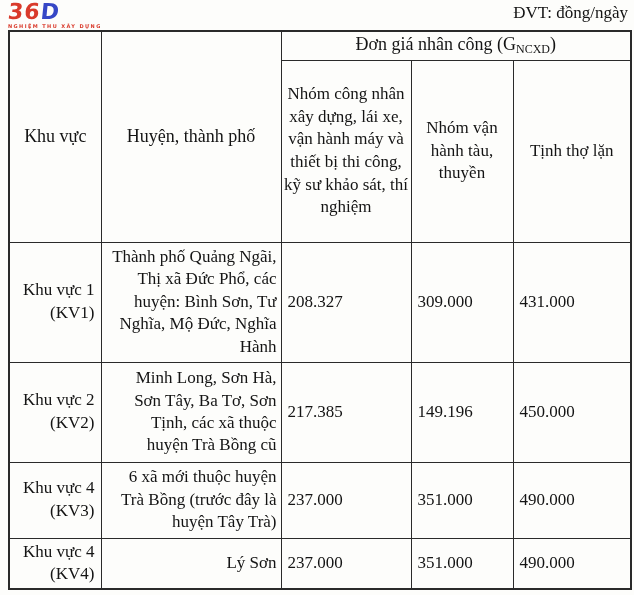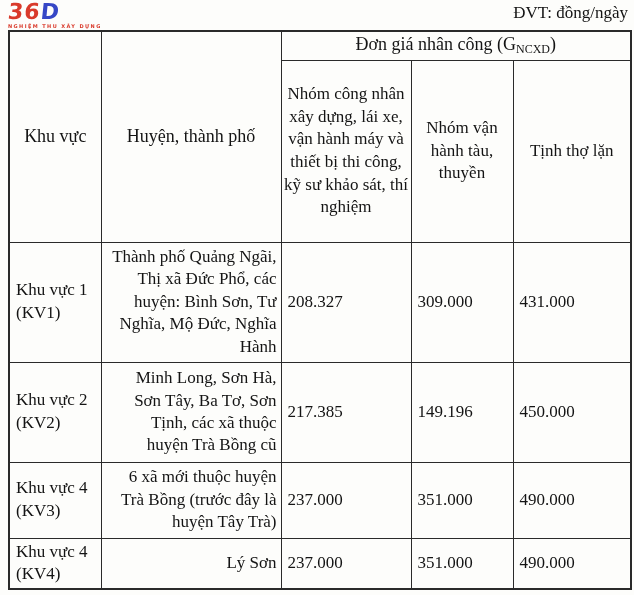--- a/index.html
+++ b/index.html
@@ -44,21 +44,21 @@
   }
   .price-table{border:2px solid #2a2a2a;}
   .price-table thead th{font-weight:normal;text-align:center;}
   th.bold{font-weight:bold;font-size:18px;}
   tr.group-row{height:29px;}
   tr.subhead-row{height:182px;}
   tr.r0{height:120px;}
   tr.r1{height:100px;}
   tr.r2{height:76px;}
   tr.r3{height:51px;padding-left:25px;}
-  td.region{text-align:left;line-height:1.35;}
+  td.region{text-align:right;line-height:1.35;}
   td.district{text-align:right;padding-left:8px;padding-right:4px;line-height:1.32;}
   td.num{padding-right:12px;}
   th.col-workers{padding:2px 0;line-height:1.33;}
   th.col-boat,th.col-divers{padding:19px 8px;line-height:1.33;}
   sub.gsub{font-size:12px;vertical-align:-3px;}
 </style>
 </head>
 <body>
 
 <div class="logo">

